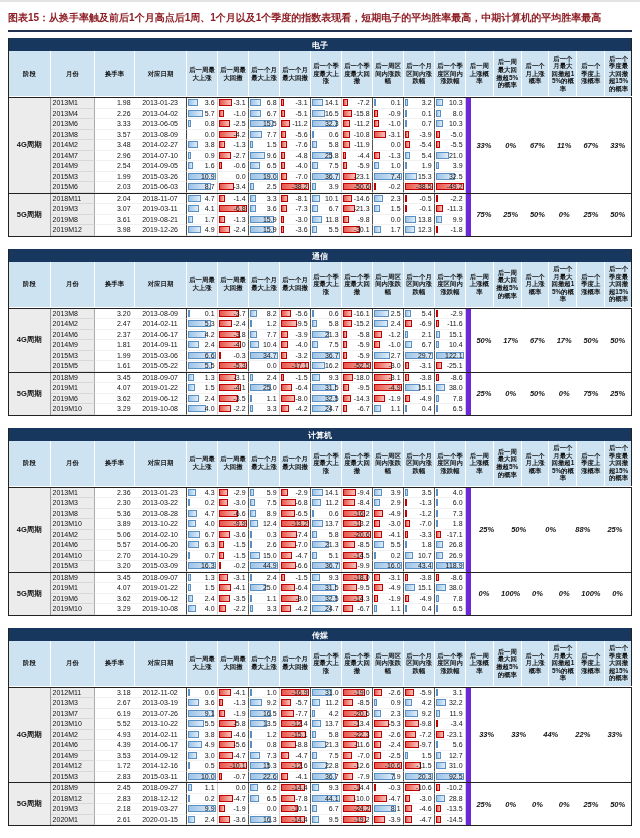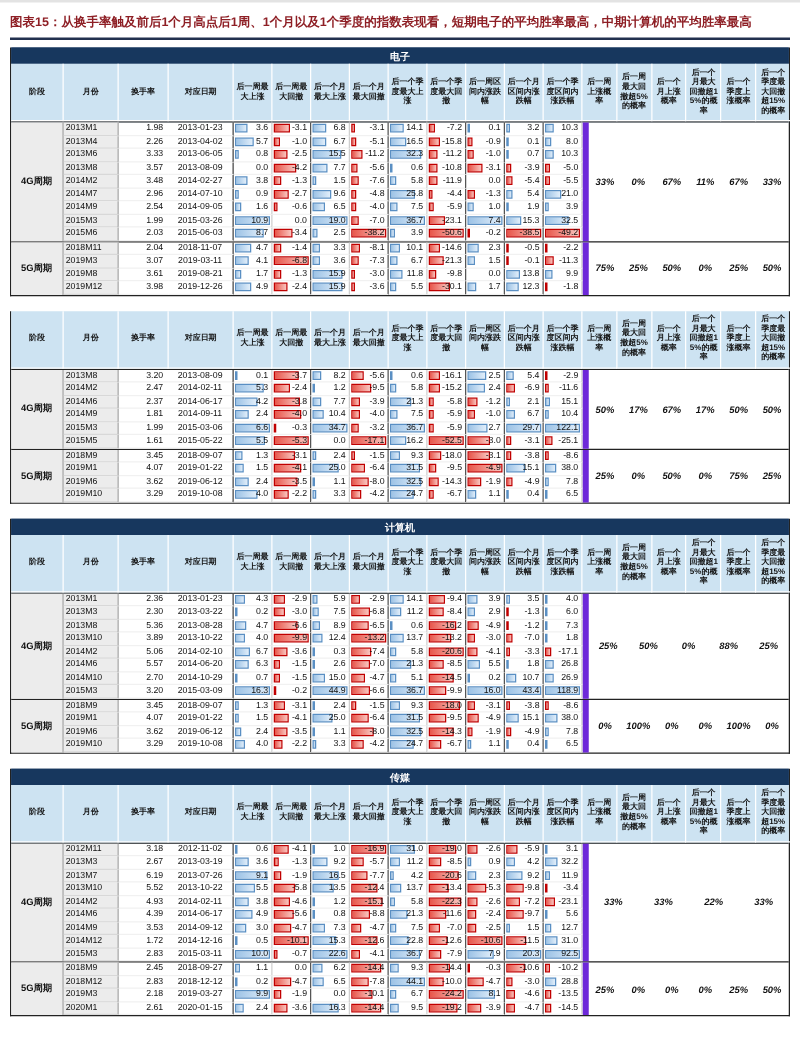--- a/index.html
+++ b/index.html
@@ -606,20 +606,21 @@
             <div class="prob">75%</div>
             <div class="prob">25%</div>
             <div class="prob">50%</div>
             <div class="prob">0%</div>
             <div class="prob">25%</div>
             <div class="prob">50%</div>
           </div>
         </div>
       </div>
       <div class="tbl">
+        <div class="secbar">通信</div>
         <div class="hdr">
           <div class="hcell">阶段</div>
           <div class="hcell">月份</div>
           <div class="hcell">换手率</div>
           <div class="hcell">对应日期</div>
           <div class="hcell">后一周最大上涨</div>
           <div class="hcell">后一周最大回撤</div>
           <div class="hcell">后一个月最大上涨</div>
           <div class="hcell">后一个月最大回撤</div>
           <div class="hcell">后一个季度最大上涨</div>
@@ -2003,20 +2004,21 @@
               </div>
               <div class="dcell">
                 <div class="bar pos" style="width: 96%;"></div>
                 <div class="val">92.5</div>
               </div>
             </div>
           </div>
           <div class="probs">
             <div class="prob">33%</div>
             <div class="prob">33%</div>
+            <div class="prob">44%</div>
             <div class="prob">22%</div>
             <div class="prob">33%</div>
           </div>
         </div>
         <div class="grp">
           <div class="stage">5G周期</div>
           <div class="rows">
             <div class="row">
               <div class="mcell">2018M9</div>
               <div class="tcell">2.45</div>

